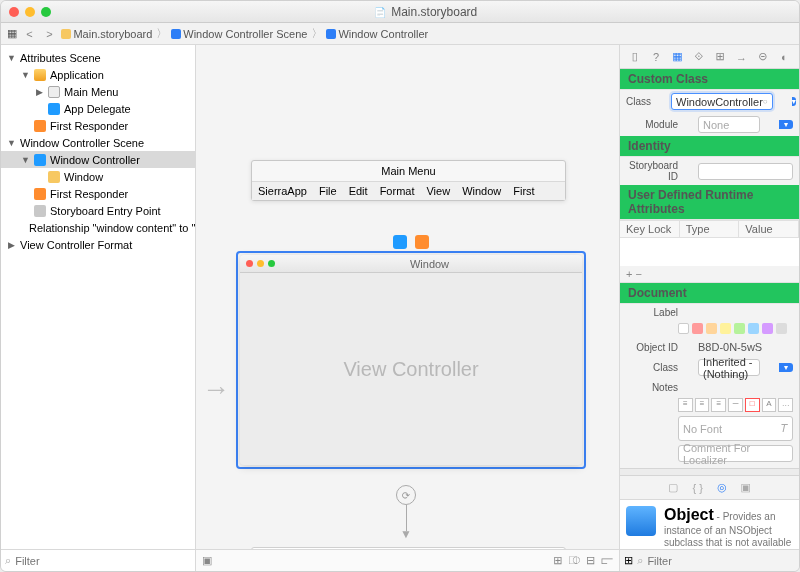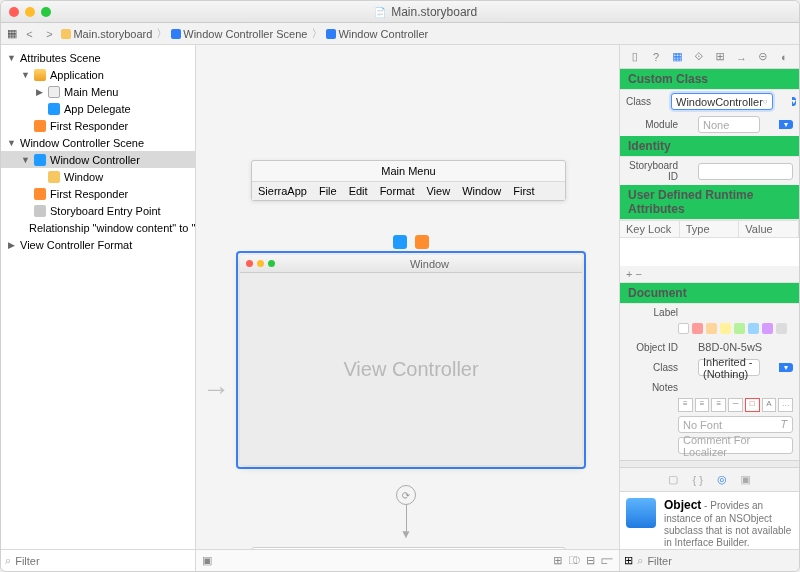--- a/index.html
+++ b/index.html
@@ -75,32 +75,32 @@
 .table-h { display: flex; background: #f7f7f7; border-top: 1px solid #e0e0e0; border-bottom: 1px solid #e0e0e0; font-size: 10px; color: #666; }
 .table-h div { padding: 2px 6px; border-right: 1px solid #e0e0e0; }
 .empty-area { height: 28px; background: #fff; }
 .add-remove { padding: 2px 6px; color: #888; border-bottom: 1px solid #e0e0e0; }
 .color-swatches { display: flex; gap: 3px; padding: 2px 0 4px 58px; }
 .color-swatches .sw { width: 11px; height: 11px; border-radius: 2px; background: #eee; }
 .color-swatches .sw.x { background: #fff; border: 1px solid #ccc; position: relative; }
 .notes-row { display: flex; gap: 2px; padding: 2px 6px 2px 58px; }
 .notes-row .nb { width: 16px; height: 14px; border: 1px solid #c8c8c8; background: #fff; font-size: 8px; text-align: center; color: #888; }
 .notes-row .nb.red { border-color: #ff5050; color: #ff5050; }
-.nofont { margin: 2px 6px 2px 58px; background: #fff; border: 1px solid #c8c8c8; border-radius: 3px; height: 17px; padding: 0 4px; color: #aaa; display: flex; align-items: center; }
+.nofont { margin: 2px 6px 2px 58px; background: #fff; border: 1px solid #c8c8c8; border-radius: 3px; height: 25px; padding: 0 4px; color: #aaa; display: flex; align-items: center; }
 .nofont .ic { margin-left: auto; }
 .localizer { margin: 2px 6px 6px 58px; background: #fff; border: 1px solid #c8c8c8; border-radius: 3px; height: 17px; padding: 0 4px; color: #aaa; display: flex; align-items: center; }
 .divider { height: 8px; background: #ececec; border-top: 1px solid #d5d5d5; border-bottom: 1px solid #d5d5d5; }
 .lib-tabs { height: 24px; display: flex; align-items: center; justify-content: center; gap: 14px; border-bottom: 1px solid #d9d9d9; color: #aaa; }
 .lib-tabs .lt.active { color: #2d7ef7; }
 .lib-list { flex: 1; overflow: auto; background: #fff; }
 .lib-item { display: flex; gap: 8px; padding: 6px; border-bottom: 1px solid #eee; }
 .lib-item .li-icon { width: 30px; height: 30px; flex-shrink: 0; border-radius: 4px; }
 .li-icon.cube3d { background: linear-gradient(#5fb4ff,#1f7be0); }
 .li-icon.vc { background: #2d7ef7; border: 3px solid #fff; box-shadow: 0 0 0 1px #2d7ef7; }
-.lib-item .li-txt b { font-size: 12px; }
+.lib-item .li-txt b { font-size: 16px; }
 .lib-item .li-txt span { font-size: 10px; color: #777; }
 .lib-footer { border-top: 1px solid #d9d9d9; height: 22px; display: flex; align-items: center; padding: 0 4px; gap: 4px; }
 .lib-footer input { flex: 1; border: none; background: transparent; outline: none; font-size: 11px; }
 </style>
 </head>
 <body>
 
 <div class="titlebar">
   <div class="traffic">
     <div class="dot r"></div>

